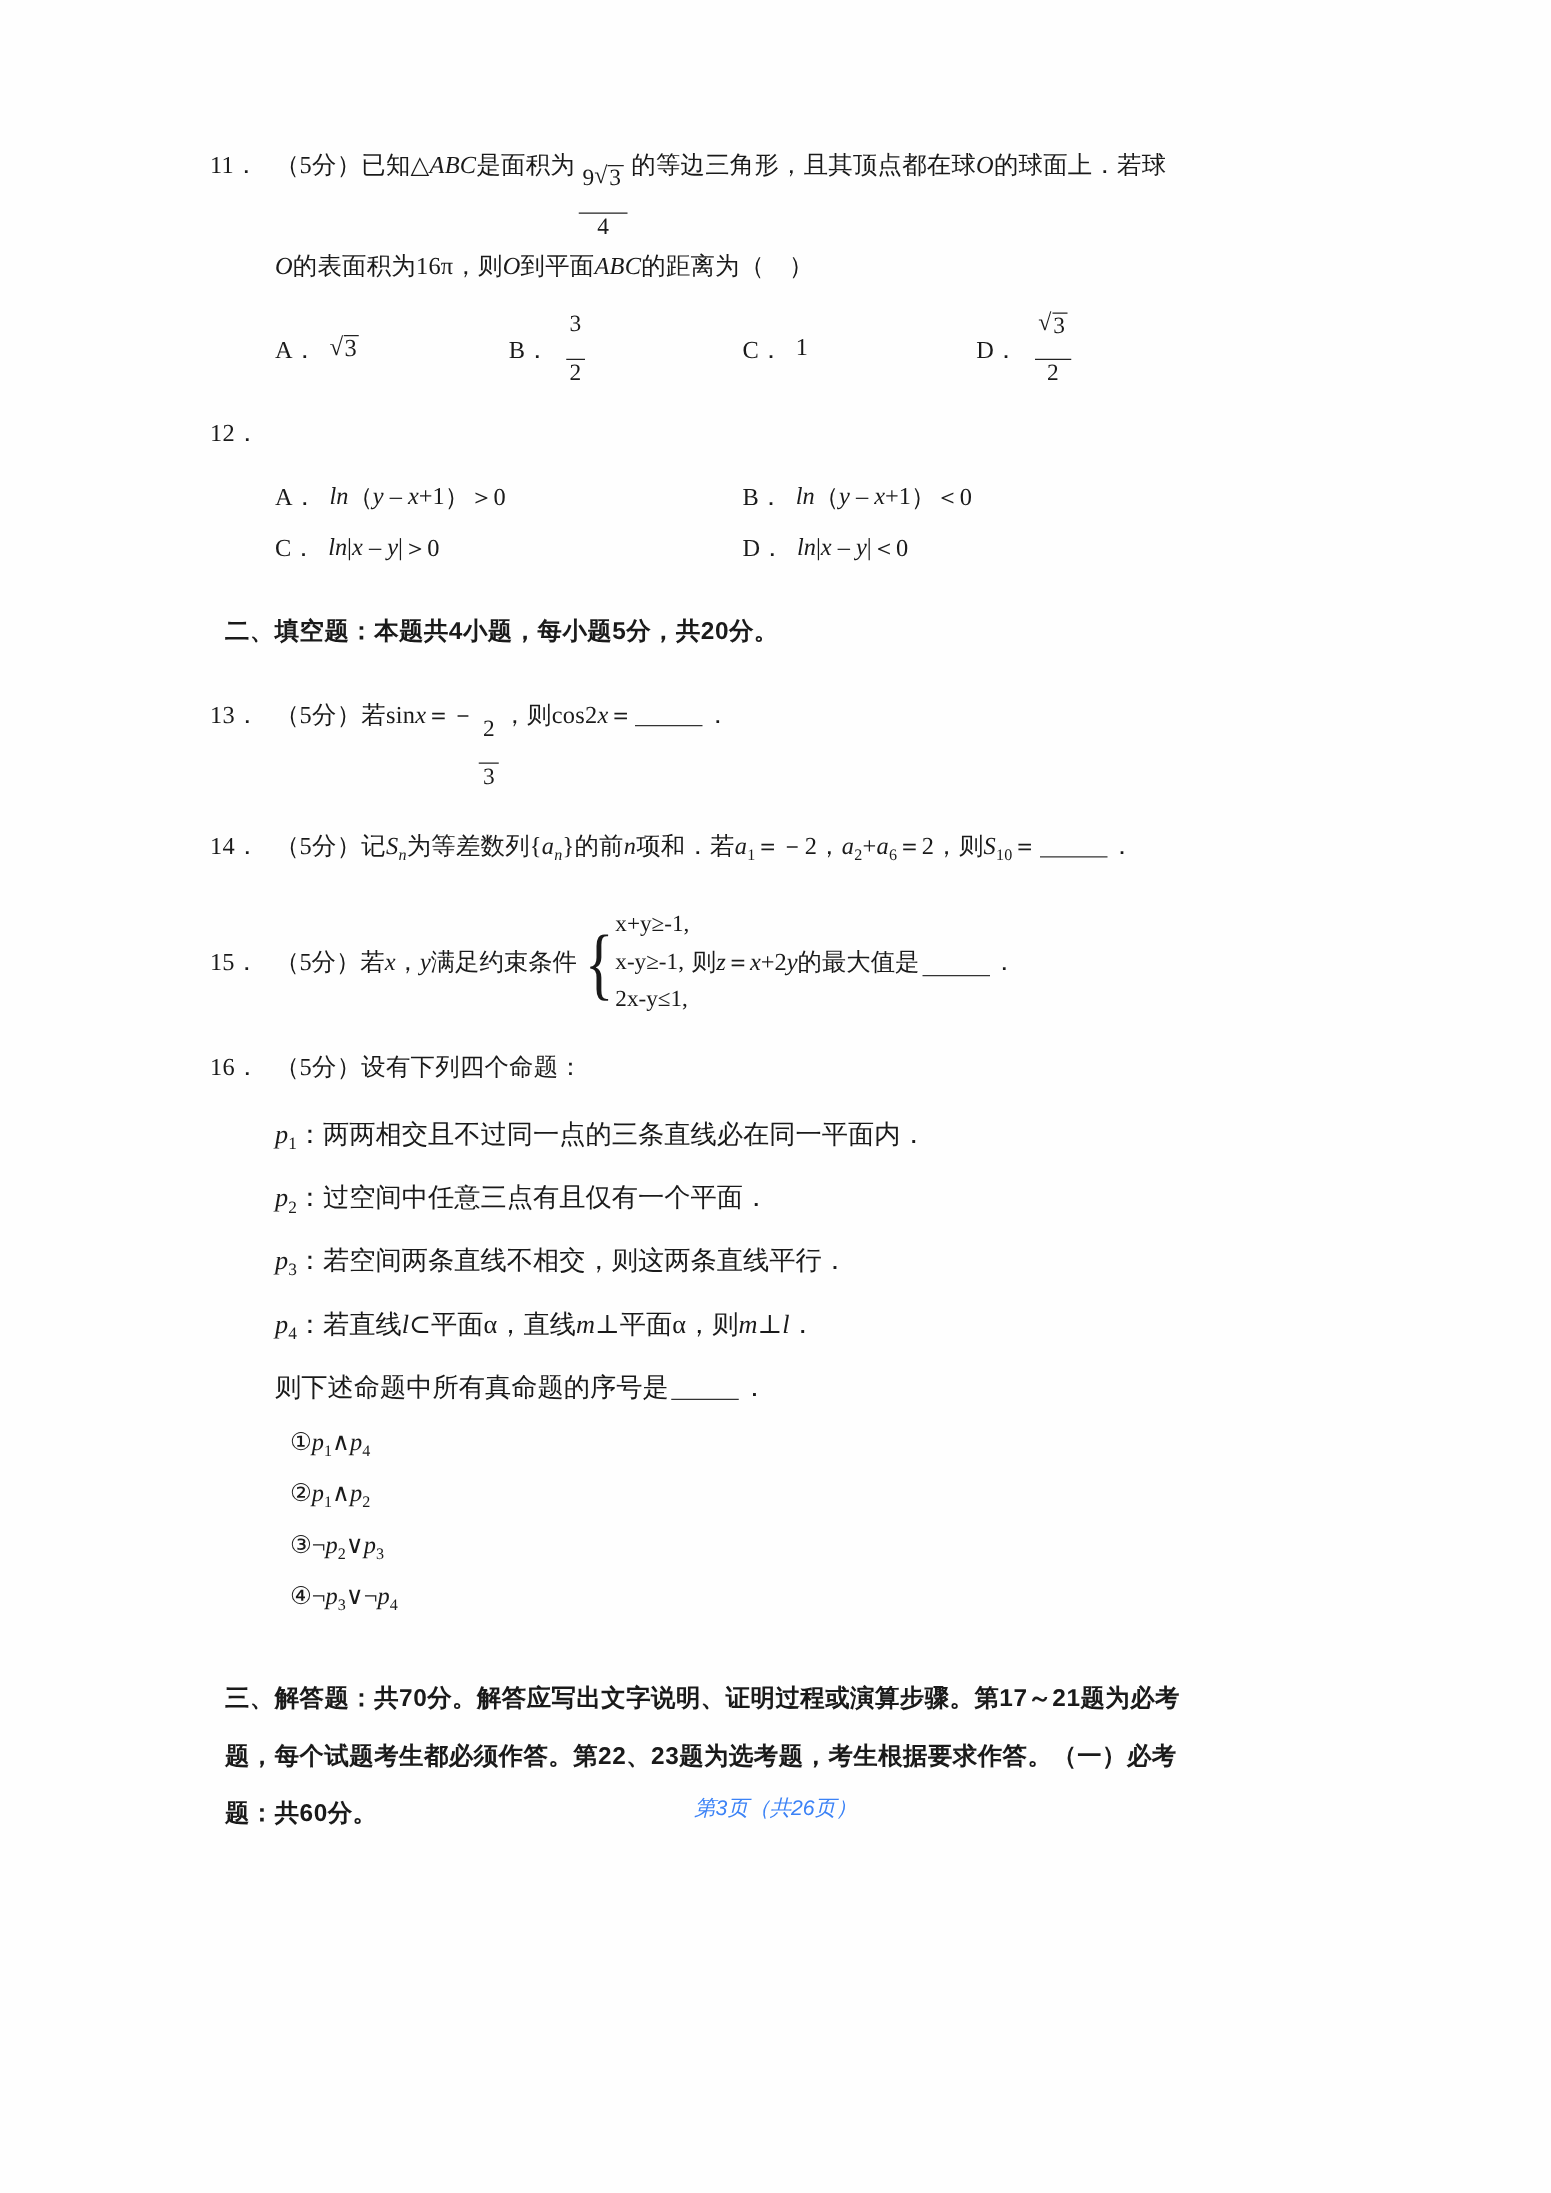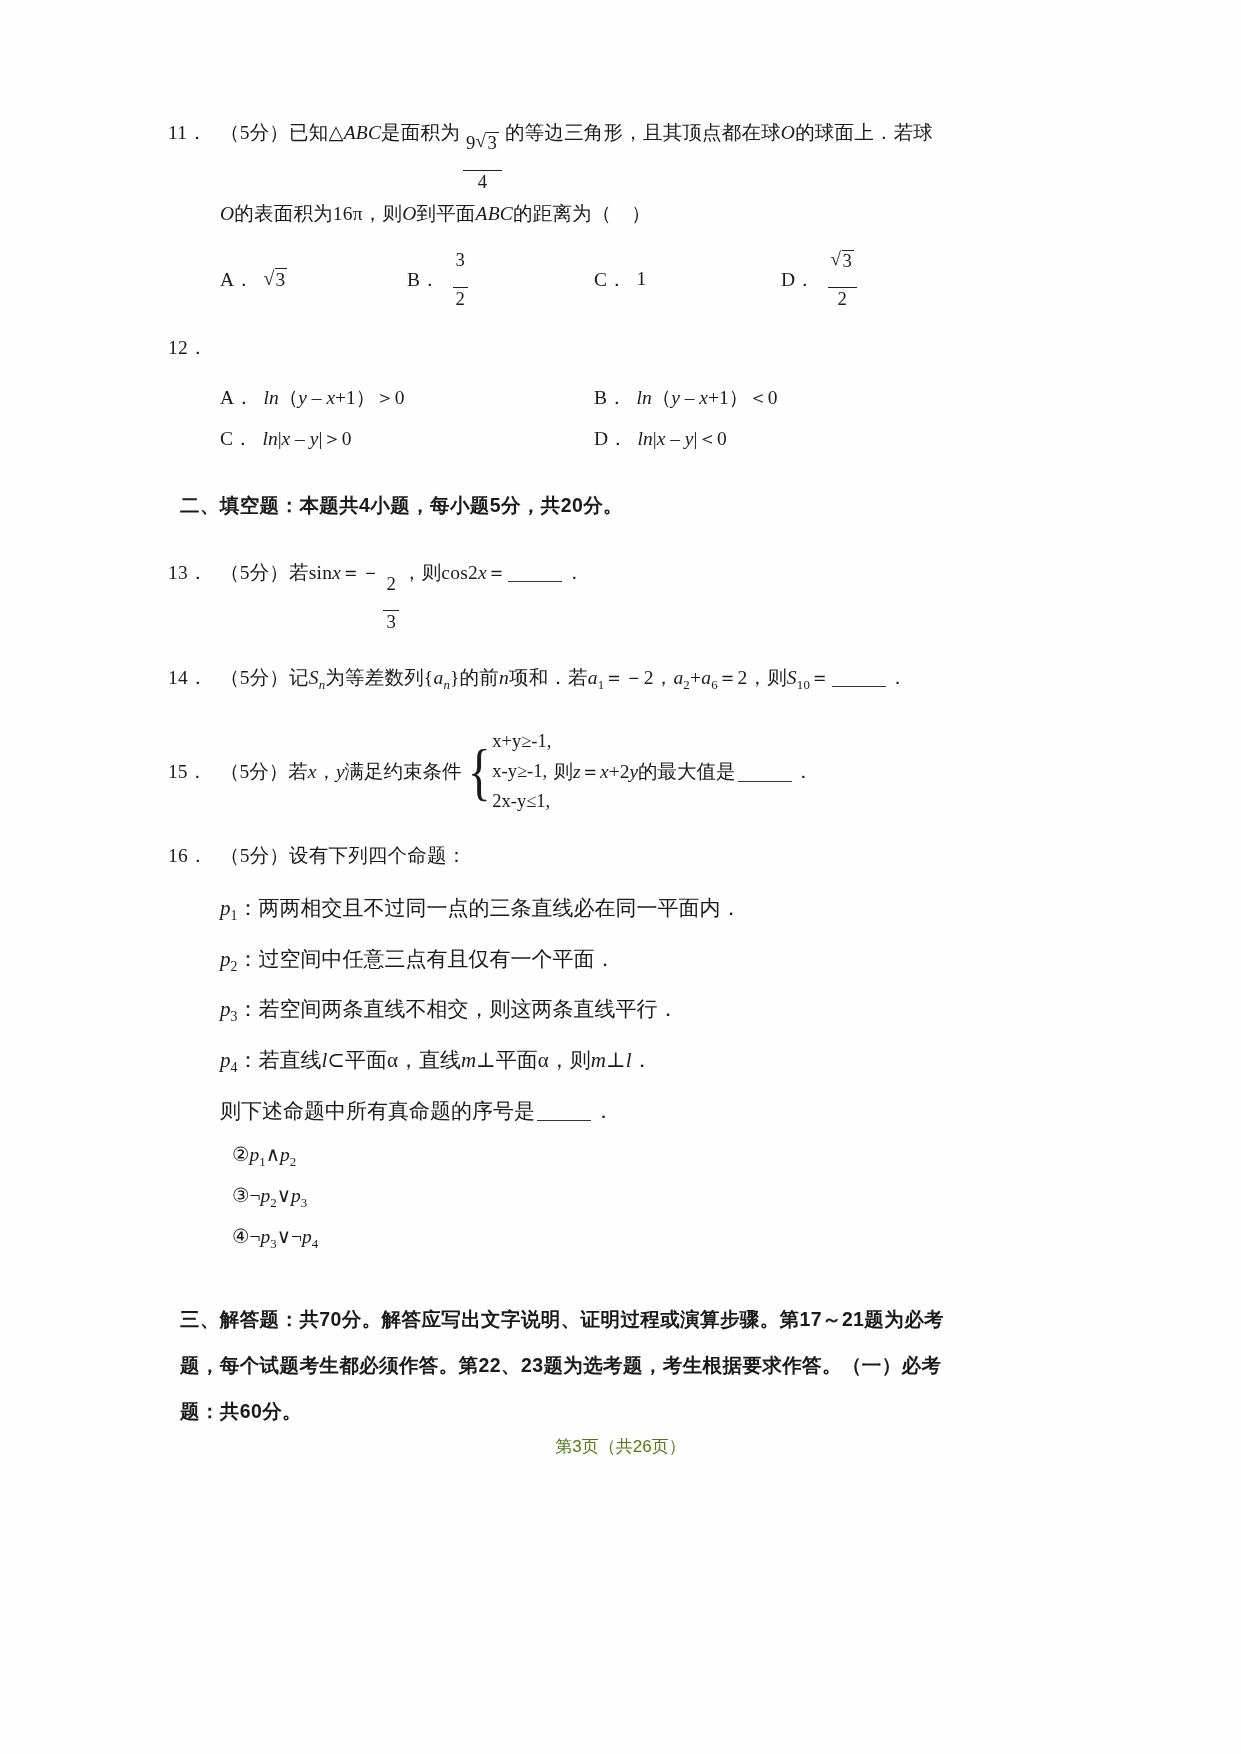--- a/index.html
+++ b/index.html
@@ -178,21 +178,22 @@
   }
 
   .footer {
     position: absolute;
     left: 0;
     top: 1435px;
     width: 1241px;
     text-align: center;
     font-size: 17px;
     font-family: "Liberation Sans", "DejaVu Sans", sans-serif;
-    color: #4d7c0f;
+    color: #3b82f6;
+    font-style: italic;
   }
   .spacer-sm { height: 14px; }
   .spacer-md { height: 24px; }
 </style>
 </head>
 <body>
 
 <div class="page">
   <div class="content">
 
@@ -364,20 +365,23 @@
     </div>
 
     <div class="prop">
       <em class="propnum">p</em><sub class="sbn">4</sub><span>：</span><span>若直线</span><em class="it">l</em><span>⊂平面α，直线</span><em class="it">m</em><span>⊥平面α，则</span><em class="it">m</em><span>⊥</span><em class="it">l</em><span>．</span>
     </div>
 
     <div class="prop">
       <span>则下述命题中所有真命题的序号是</span><span class="fillblank"></span><span>．</span>
     </div>
 
+    <div class="choice">
+      <span>①</span><em class="it">p</em><sub class="sbn">1</sub><span>∧</span><em class="it">p</em><sub class="sbn">4</sub>
+    </div>
 
     <div class="choice">
       <span>②</span><em class="it">p</em><sub class="sbn">1</sub><span>∧</span><em class="it">p</em><sub class="sbn">2</sub>
     </div>
 
     <div class="choice">
       <span>③</span><span>¬</span><em class="it">p</em><sub class="sbn">2</sub><span>∨</span><em class="it">p</em><sub class="sbn">3</sub>
     </div>
 
     <div class="choice">

